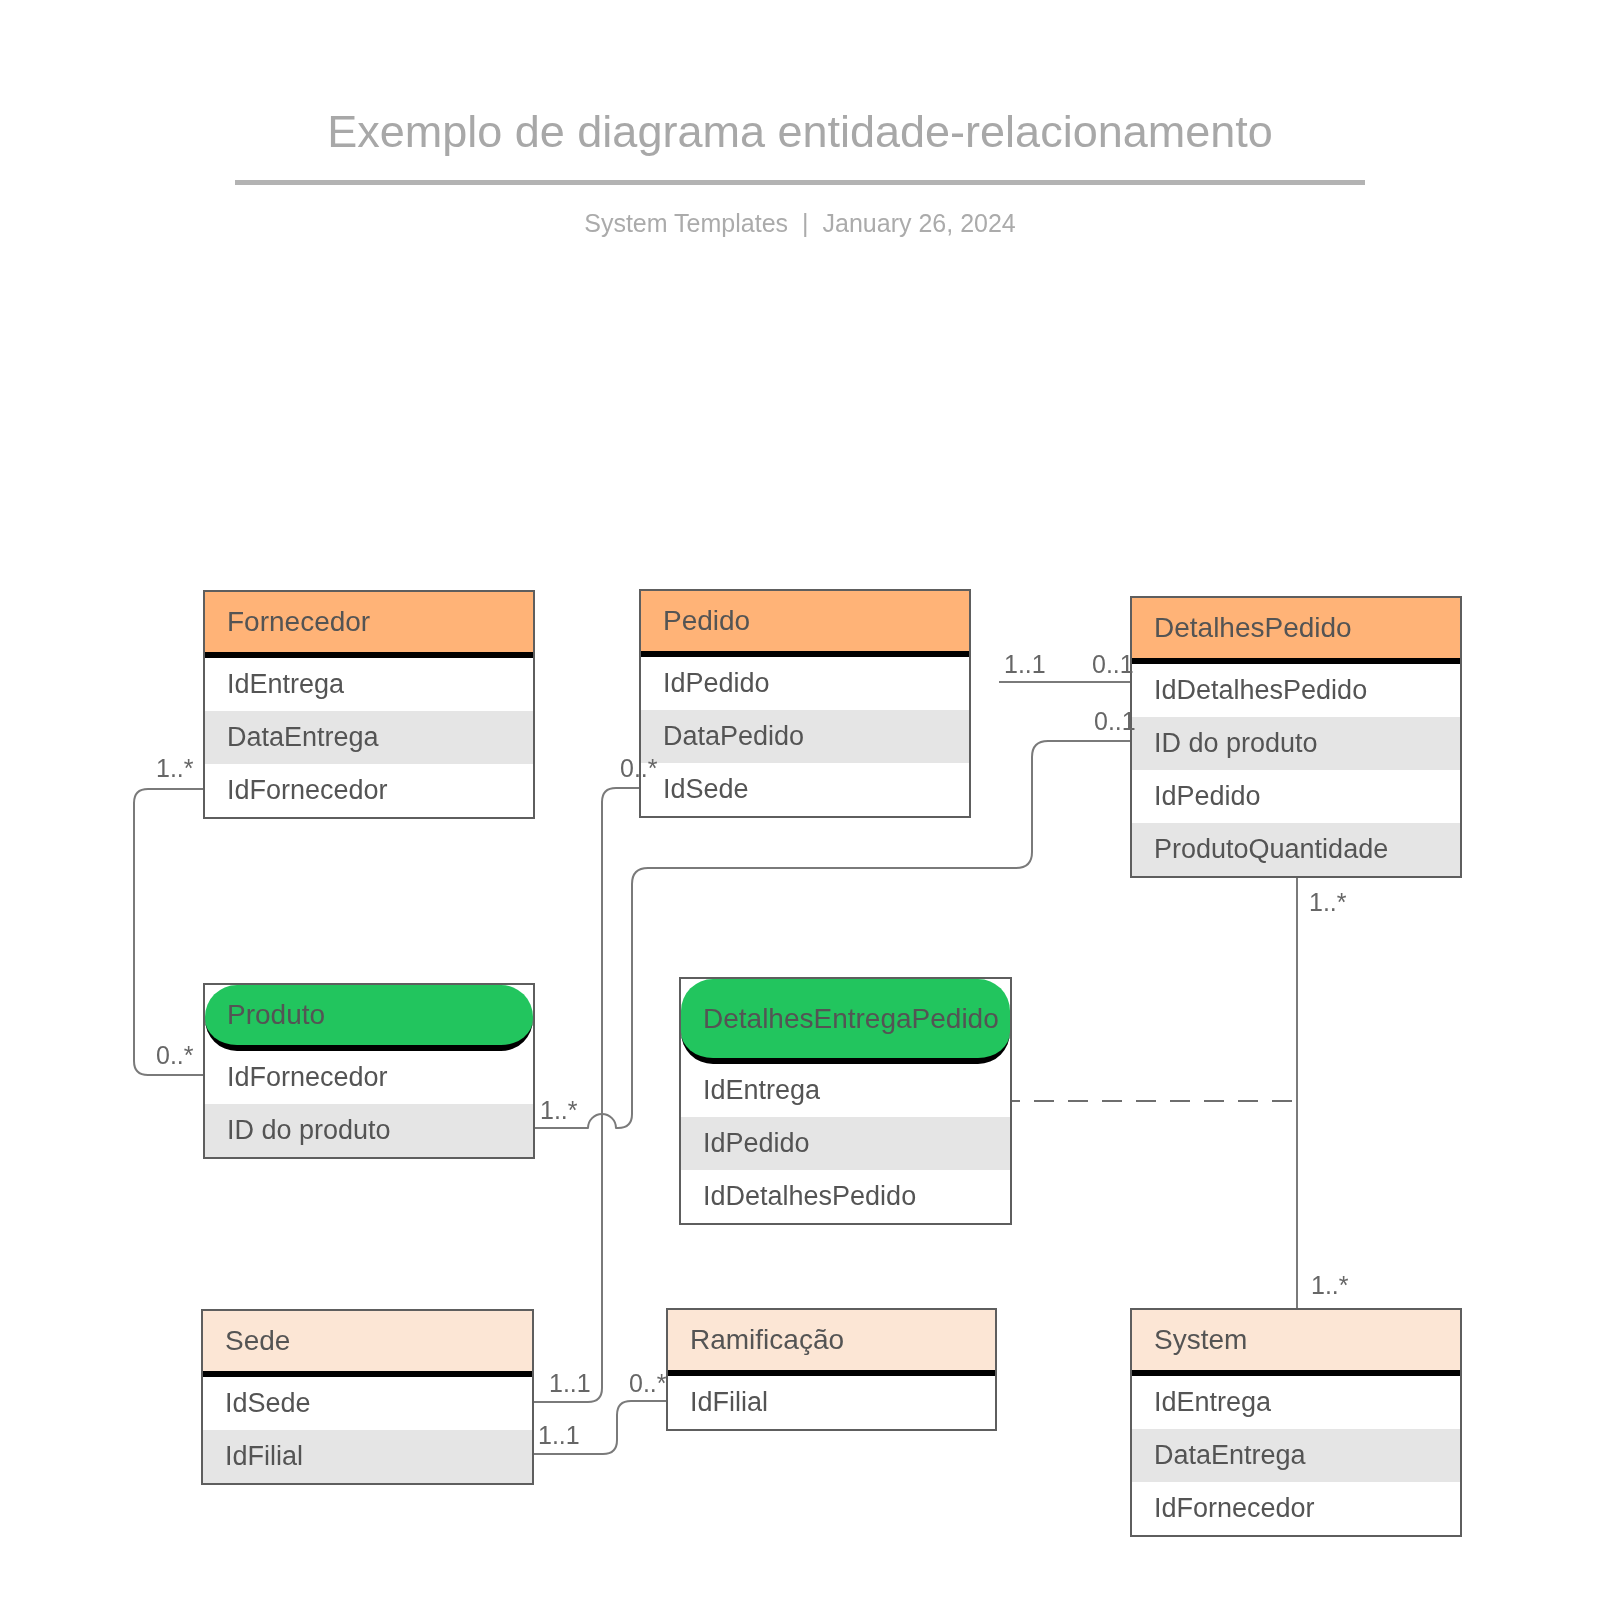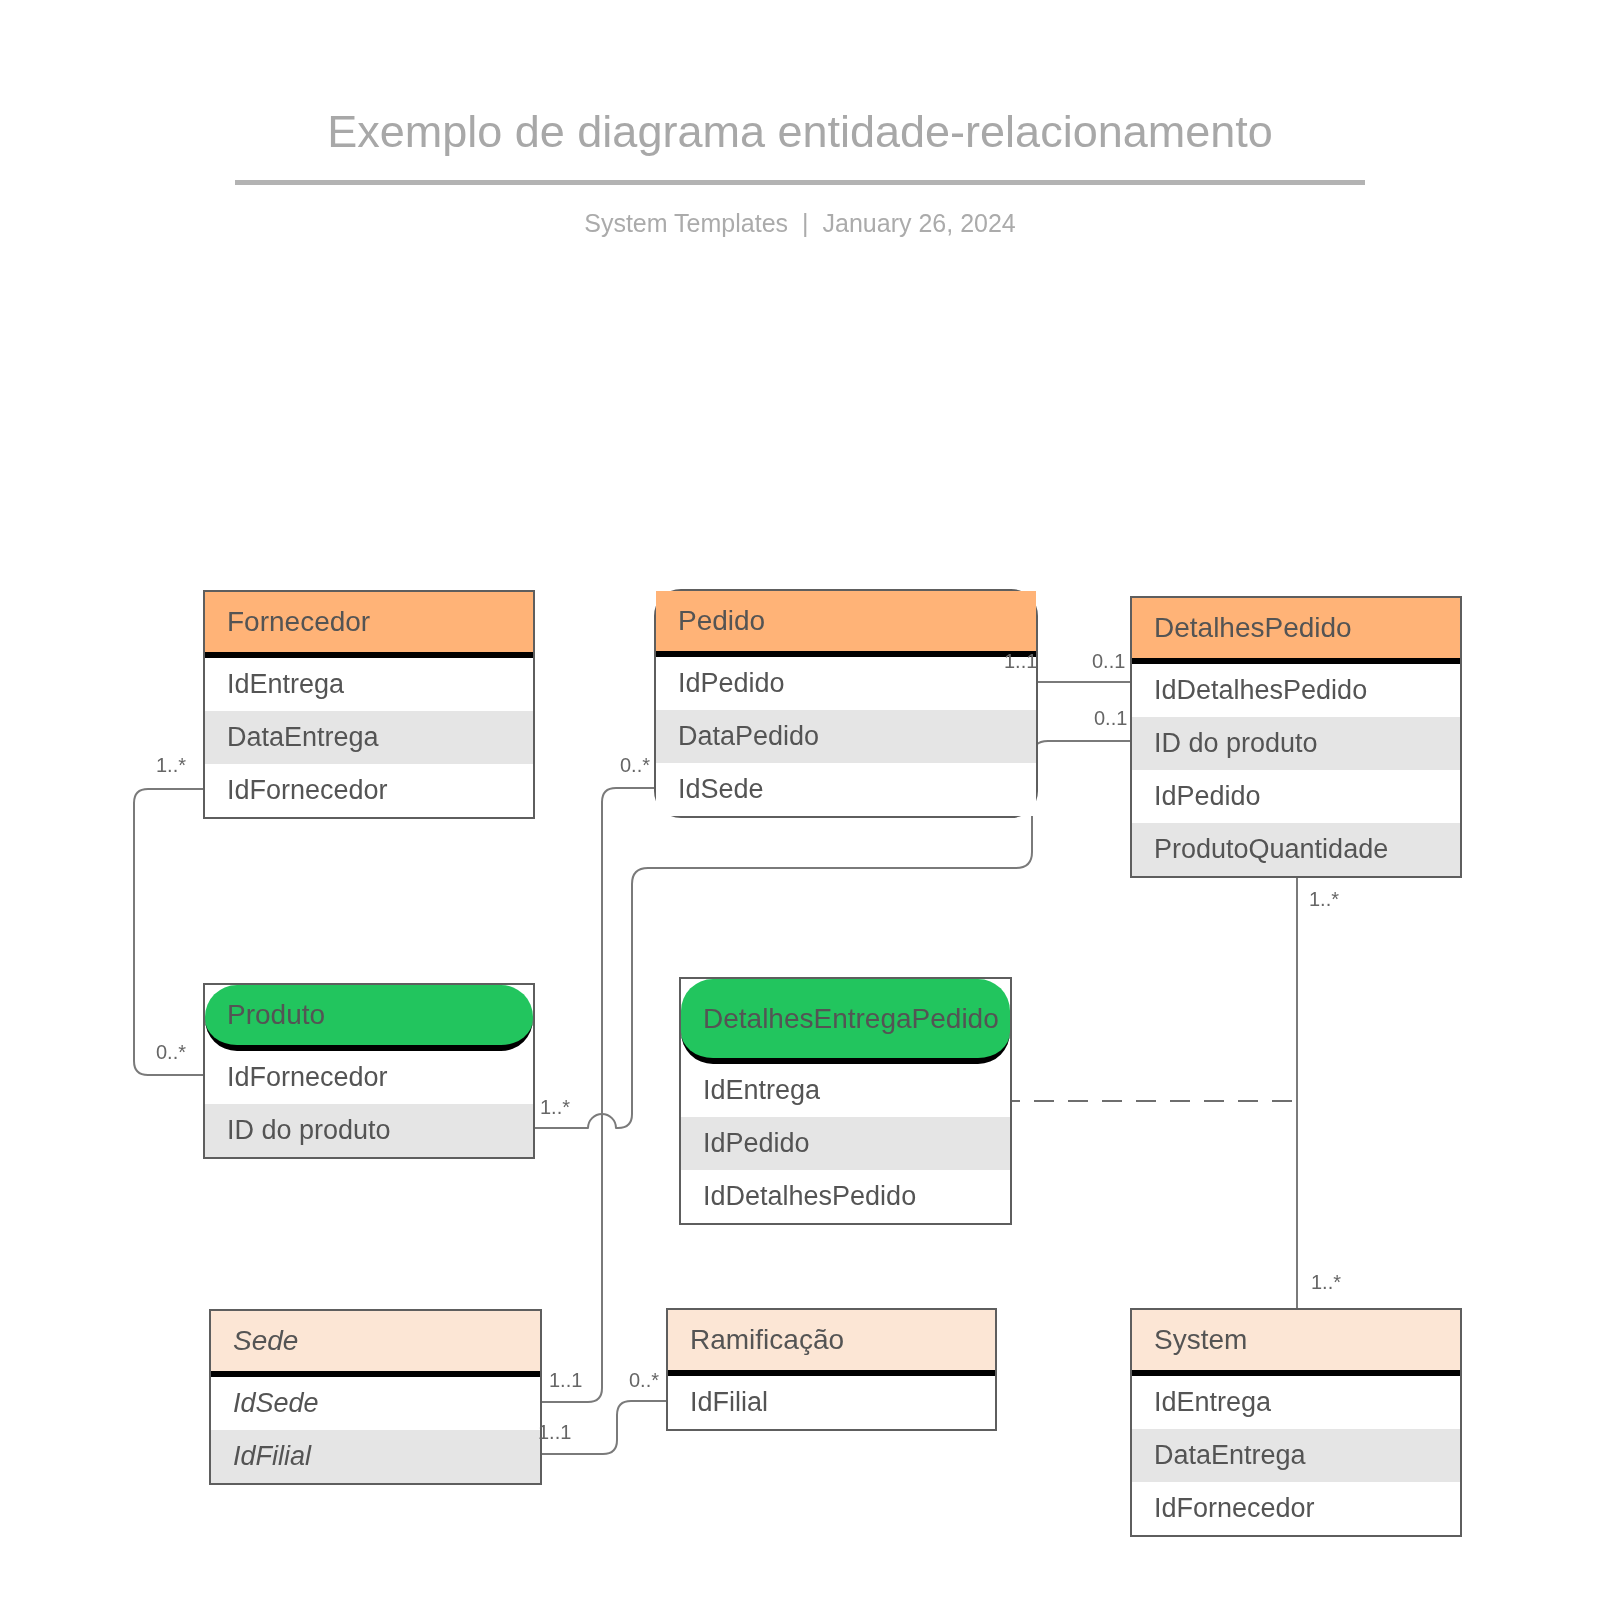--- a/index.html
+++ b/index.html
@@ -25,21 +25,21 @@
   .tone-medium .ent-header{background:#22c55e;border-radius:32px;}
   .tone-light .ent-header{background:#fce6d5;}
   .ent-row{height:53px;line-height:53px;padding-left:22px;font-size:27px;color:#545454;background:#ffffff;
     white-space:nowrap;overflow:hidden;}
   .ent-row.alt{background:#e5e5e5;}
   
   svg.connectors{position:absolute;left:0;top:0;}
   svg.connectors path{fill:none;stroke:#7a7a7a;stroke-width:2;stroke-linejoin:round;}
   svg.connectors path.dashed{stroke-dasharray:20 14;stroke:#6e6e6e;}
   
-  .card-label{position:absolute;font-size:20px;color:#666666;white-space:nowrap;}
+  .card-label{position:absolute;font-size:25px;color:#666666;white-space:nowrap;}
 </style>
 </head>
 <body>
 
 <div class="title-wrap">
   <div class="doc-title">Exemplo de diagrama entidade-relacionamento</div>
   <div class="doc-divider"></div>
   <div class="doc-subtitle">
     <span>System Templates</span><span class="sep">|</span><span>January 26, 2024</span>
   </div>
@@ -55,21 +55,21 @@
   <path class="dashed" d="M 1000 1101 H 1296"></path>
 </svg>
 
 <div class="entity tone-dark" style="left:203px;top:590px;width:332px;">
   <div class="ent-header">Fornecedor</div>
   <div class="ent-row">IdEntrega</div>
   <div class="ent-row alt">DataEntrega</div>
   <div class="ent-row">IdFornecedor</div>
 </div>
 
-<div class="entity tone-dark" style="left:654px;top:589px;width:384px;border-radius:27px;">
+<div class="entity tone-dark" style="left:639px;top:589px;width:332px;">
   <div class="ent-header">Pedido</div>
   <div class="ent-row">IdPedido</div>
   <div class="ent-row alt">DataPedido</div>
   <div class="ent-row">IdSede</div>
 </div>
 
 <div class="entity tone-dark" style="left:1130px;top:596px;width:332px;">
   <div class="ent-header">DetalhesPedido</div>
   <div class="ent-row">IdDetalhesPedido</div>
   <div class="ent-row alt">ID do produto</div>
@@ -83,21 +83,21 @@
   <div class="ent-row alt">ID do produto</div>
 </div>
 
 <div class="entity tone-medium tall" style="left:667px;top:977px;width:333px;margin-left:12px;">
   <div class="ent-header">DetalhesEntregaPedido</div>
   <div class="ent-row">IdEntrega</div>
   <div class="ent-row alt">IdPedido</div>
   <div class="ent-row">IdDetalhesPedido</div>
 </div>
 
-<div class="entity tone-light" style="left:209px;top:1309px;width:333px;font-style:italic;">
+<div class="entity tone-light" style="left:201px;top:1309px;width:333px;">
   <div class="ent-header">Sede</div>
   <div class="ent-row">IdSede</div>
   <div class="ent-row alt">IdFilial</div>
 </div>
 
 <div class="entity tone-light" style="left:666px;top:1308px;width:331px;">
   <div class="ent-header">Ramificação</div>
   <div class="ent-row">IdFilial</div>
 </div>
 

